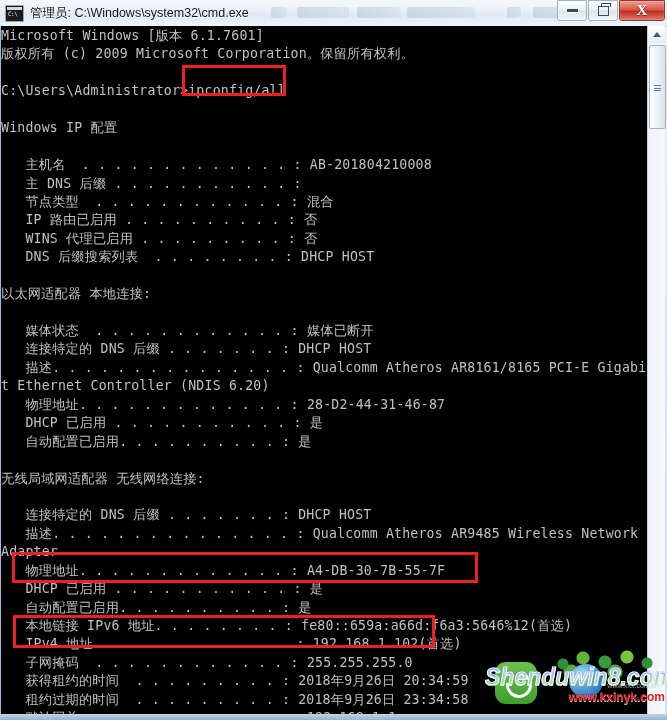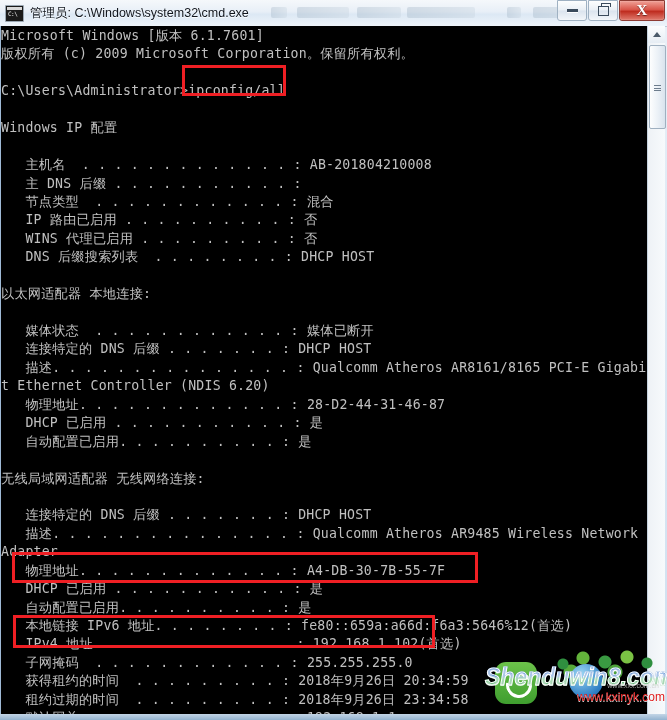--- a/index.html
+++ b/index.html
@@ -144,21 +144,21 @@
     font-weight:bold;font-size:23px;font-style:italic;
     background:linear-gradient(180deg,#2f6fc6 0%,#2f6fc6 45%,#2aa84a 55%,#1f7d35 100%);
     -webkit-background-clip:text;background-clip:text;color:transparent;
     -webkit-text-stroke:1px #ffffff;
     text-shadow:0 1px 0 rgba(255,255,255,.6);
     white-space:nowrap;
   }
   .wm-sub{
     position:absolute;right:2px;bottom:0px;
     font-family:"Liberation Sans","DejaVu Sans",sans-serif;
-    font-weight:normal;font-size:12px;color:#e02020;white-space:nowrap;
+    font-weight:bold;font-size:12px;color:#e02020;white-space:nowrap;
     text-shadow:0 1px 0 rgba(255,255,255,.8);
   }
   .wm-tiny{
     position:absolute;right:8px;bottom:15px;
     font-family:"Liberation Sans",sans-serif;font-size:7px;color:#cfcfcf;
     white-space:nowrap;opacity:.8;
   }
   
   .frame-bottom{
     position:absolute;left:0;bottom:0;width:667px;height:6px;

